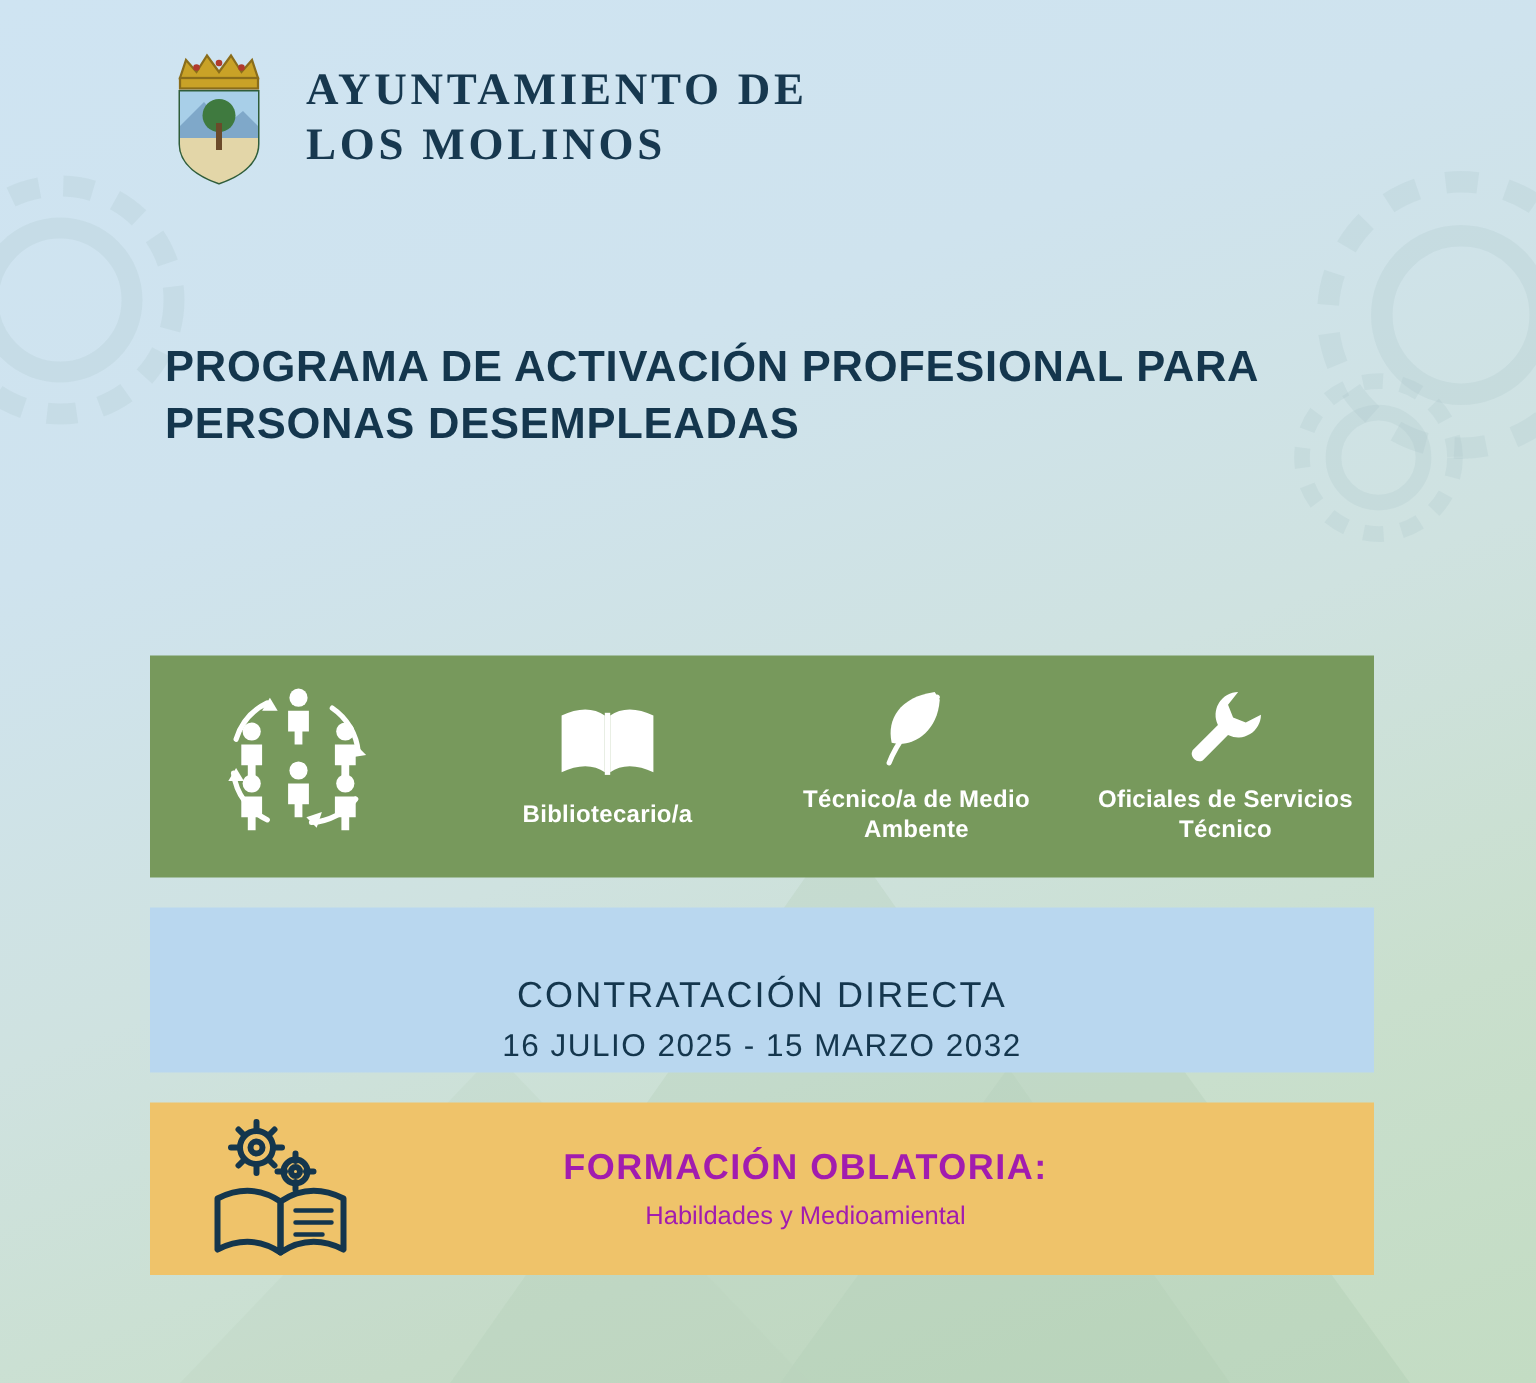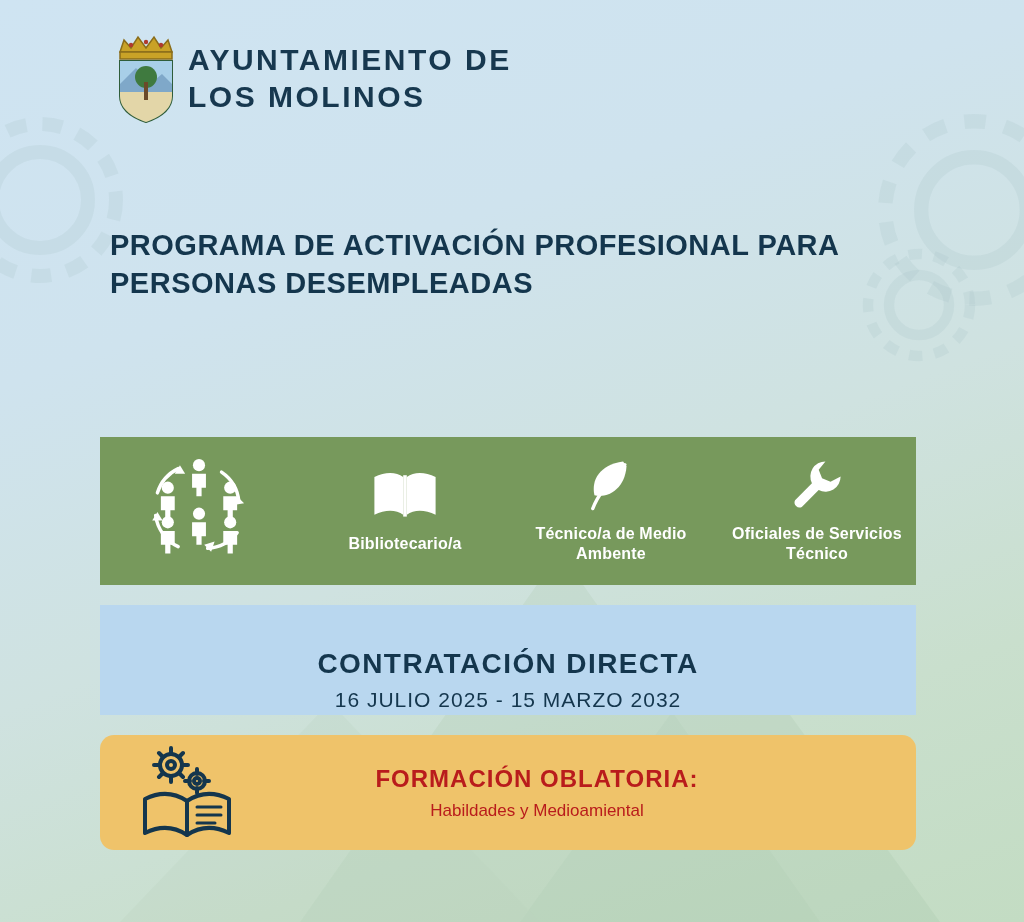--- a/index.html
+++ b/index.html
@@ -40,21 +40,22 @@
     opacity: 0.22;
   }
 
   
   .header {
     position: absolute;
     top: 32px;
     left: 110px;
     display: flex;
     align-items: center;
-    gap: 6px;
+    gap: 22px;
+    font-family: Liberation Serif, serif;
   }
   .crest {
     width: 72px;
     height: 92px;
     position: relative;
   }
   .org-name {
     font-size: 30px;
     font-weight: bold;
     letter-spacing: 2.5px;
@@ -121,39 +122,38 @@
     height: 110px;
     background: #b9d7ef;
     display: flex;
     flex-direction: column;
     align-items: center;
     justify-content: center;
     gap: 8px;
     color: #14364d;
   }
   .contract-title {
-    font-size: 28px;
-    font-weight: bold;
+    font-size: 24px;
+    font-weight: normal;
     letter-spacing: 1.4px;
     text-transform: uppercase;
     margin-top: 39px;
   }
   .contract-dates {
     font-size: 21px;
     letter-spacing: 1px;
   }
 
   .band-training {
     top: 735px;
     height: 115px;
     background: #efc36a;
     display: flex;
     align-items: center;
-    color: #b91c1c;
-    border-radius: 14px;
+    color: #a21caf;
   }
   .training-icon {
     width: 180px;
     display: flex;
     align-items: center;
     justify-content: center;
   }
   .training-text {
     flex: 1;
     display: flex;

